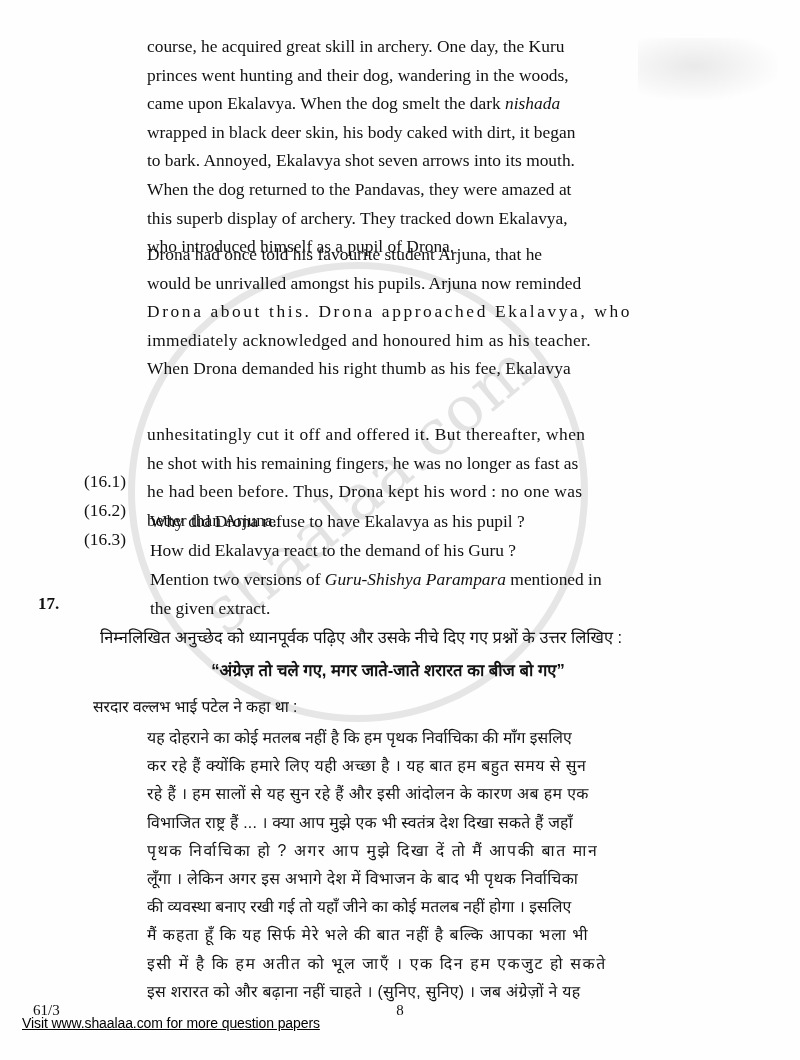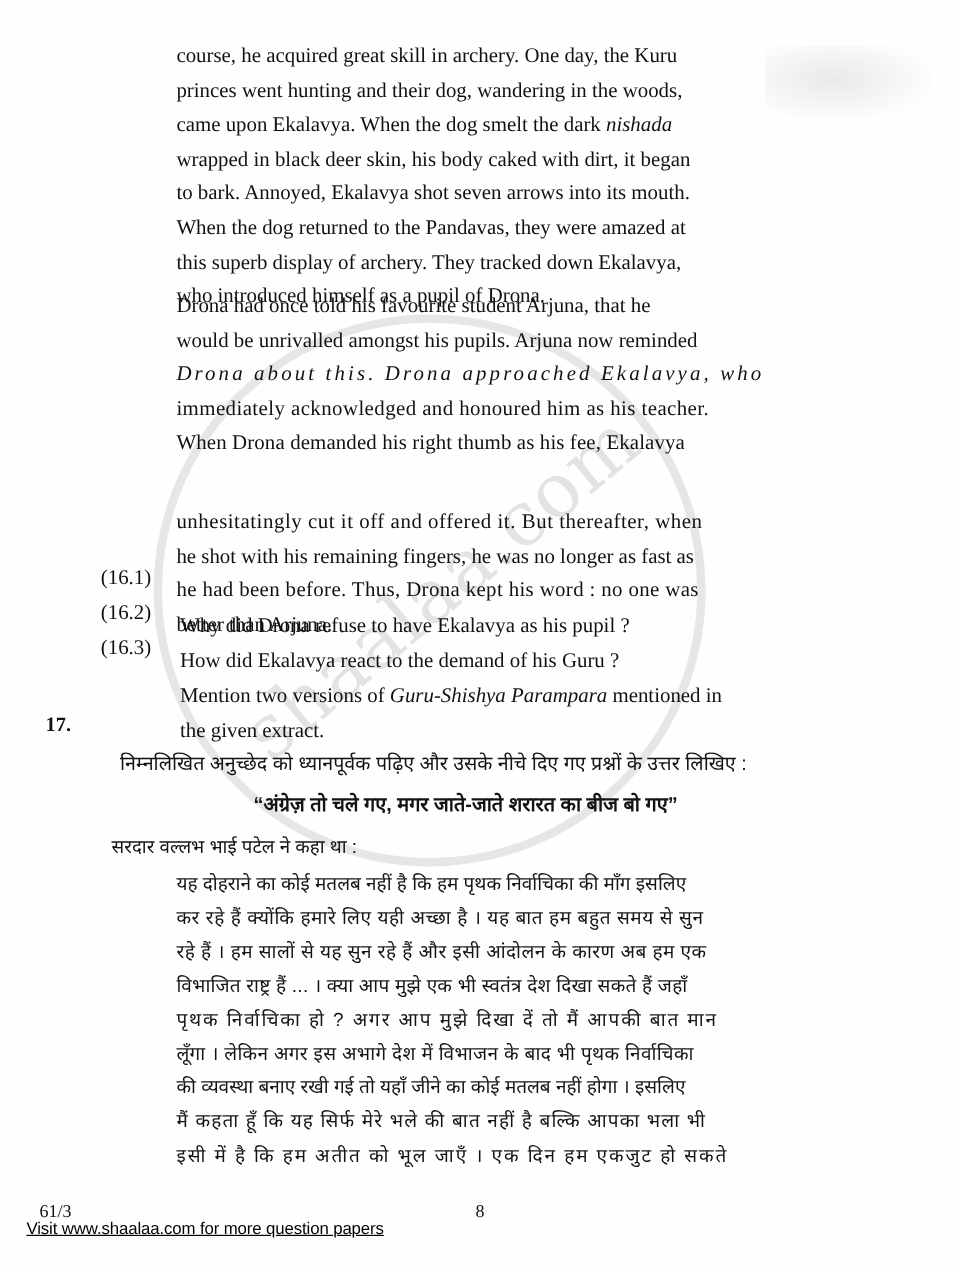--- a/index.html
+++ b/index.html
@@ -224,21 +224,21 @@
       <span class="jline">wrapped in black deer skin, his body caked with dirt, it began</span>
       <span class="jline">to bark. Annoyed, Ekalavya shot seven arrows into its mouth.</span>
       <span class="jline">When the dog returned to the Pandavas, they were amazed at</span>
       <span class="jline">this superb display of archery. They tracked down Ekalavya,</span>
       <span class="jline">who introduced himself as a pupil of Drona.</span>
     </div>
 
     <div class="en-para" style="top:240px;">
       <span class="jline">Drona had once told his favourite student Arjuna, that he</span>
       <span class="jline">would be unrivalled amongst his pupils. Arjuna now reminded</span>
-      <span class="jline" style="letter-spacing:2.6px;font-style:italic;">Drona about this. Drona approached Ekalavya, who</span>
+      <span class="jline" style="letter-spacing:2.6px;">Drona about this. Drona approached Ekalavya, who</span>
       <span class="jline" style="letter-spacing:0.35px;">immediately acknowledged and honoured him as his teacher.</span>
       <span class="jline" style="letter-spacing:0.1px;">When Drona demanded his right thumb as his fee, Ekalavya</span>
       <span class="jline" style="letter-spacing:0.45px;margin-top:37px;">unhesitatingly cut it off and offered it. But thereafter, when</span>
       <span class="jline">he shot with his remaining fingers, he was no longer as fast as</span>
       <span class="jline" style="letter-spacing:0.3px;">he had been before. Thus, Drona kept his word : no one was</span>
       <span class="jline">better than Arjuna.</span>
     </div>
 
     <div class="qrow" style="top:467px;">
       <span class="qnum">(16.1)</span><span class="qtext">Why did Drona refuse to have Ekalavya as his pupil ?</span>
@@ -264,20 +264,21 @@
     <div id="hi-para" class="hi">
       <span class="jline">यह दोहराने का कोई मतलब नहीं है कि हम पृथक निर्वाचिका की माँग इसलिए</span>
       <span class="jline" style="letter-spacing:0.5px;">कर रहे हैं क्योंकि हमारे लिए यही अच्छा है । यह बात हम बहुत समय से सुन</span>
       <span class="jline" style="letter-spacing:0.4px;">रहे हैं । हम सालों से यह सुन रहे हैं और इसी आंदोलन के कारण अब हम एक</span>
       <span class="jline" style="letter-spacing:0.2px;">विभाजित राष्ट्र हैं ... । क्या आप मुझे एक भी स्वतंत्र देश दिखा सकते हैं जहाँ</span>
       <span class="jline" style="letter-spacing:1.6px;">पृथक निर्वाचिका हो ? अगर आप मुझे दिखा दें तो मैं आपकी बात मान</span>
       <span class="jline" style="letter-spacing:0.3px;">लूँगा । लेकिन अगर इस अभागे देश में विभाजन के बाद भी पृथक निर्वाचिका</span>
       <span class="jline">की व्यवस्था बनाए रखी गई तो यहाँ जीने का कोई मतलब नहीं होगा । इसलिए</span>
       <span class="jline" style="letter-spacing:1.0px;">मैं कहता हूँ कि यह सिर्फ मेरे भले की बात नहीं है बल्कि आपका भला भी</span>
       <span class="jline" style="letter-spacing:1.6px;">इसी में है कि हम अतीत को भूल जाएँ । एक दिन हम एकजुट हो सकते</span>
+      <span class="jline" style="letter-spacing:0.3px;">इस शरारत को और बढ़ाना नहीं चाहते । (सुनिए, सुनिए) । जब अंग्रेज़ों ने यह</span>
     </div>
 
   </div>
 
   <div id="footer-code">61/3</div>
   <div id="footer-pageno">8</div>
   <div id="footer-overlay">Visit www.shaalaa.com for more question papers</div>
 
 </div>
 

